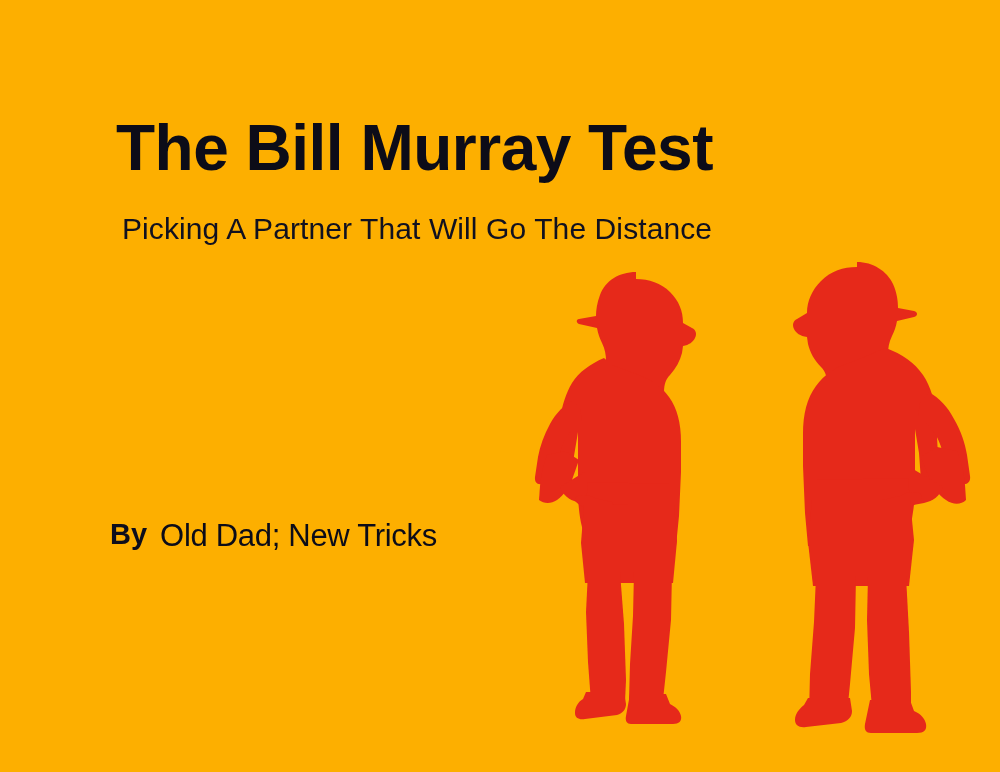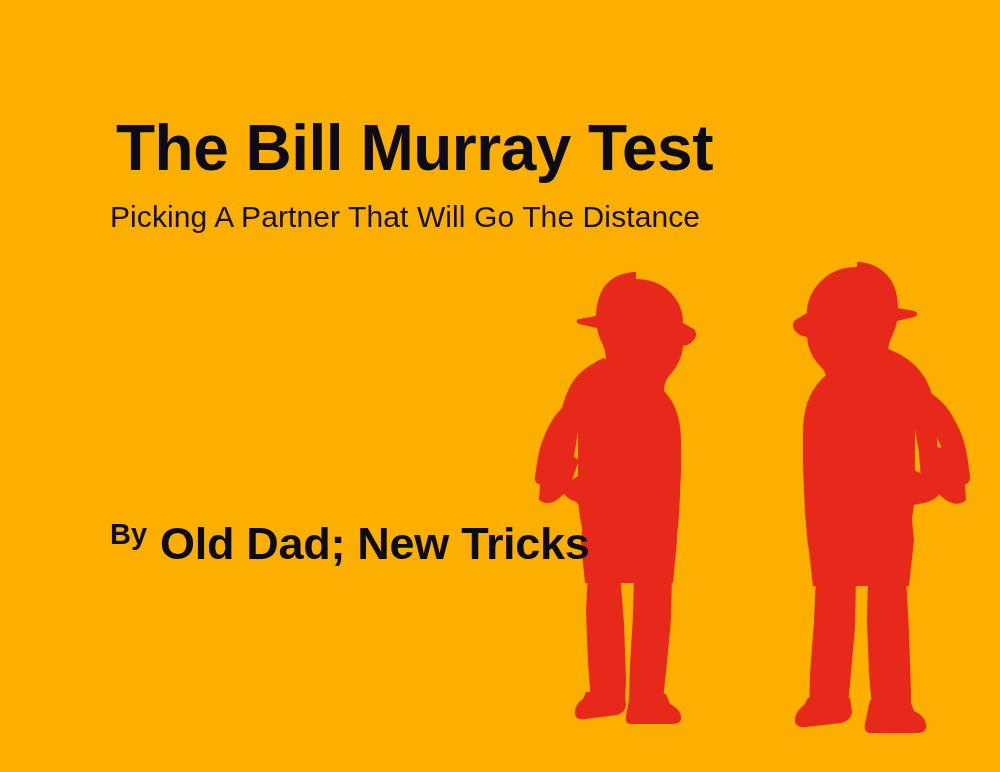--- a/index.html
+++ b/index.html
@@ -33,21 +33,21 @@
     font-weight: 700;
     letter-spacing: -0.5px;
     color: #0c0c18;
     white-space: nowrap;
   }
   #subtitle {
     position: absolute;
     left: 110px;
     top: 200px;
     width: 760px;
-    margin: 0;
+    margin: 12px;
     font-size: 30px;
     line-height: 1.1;
     font-weight: 400;
     letter-spacing: 0.1px;
     color: #111120;
     white-space: nowrap;
   }
   #byline {
     position: absolute;
     left: 110px;
@@ -57,22 +57,22 @@
     gap: 13px;
     white-space: nowrap;
   }
   #byline .by-word {
     font-size: 29px;
     font-weight: 700;
     letter-spacing: 0px;
     color: #0e0e1c;
   }
   #byline .author-name {
-    font-size: 45px;
-    font-weight: 700;
+    font-size: 31px;
+    font-weight: 400;
     letter-spacing: -0.3px;
     color: #0c0c18;
   }
   #figures {
     position: absolute;
     left: 0;
     top: 0;
     width: 1000px;
     height: 772px;
     pointer-events: none;

